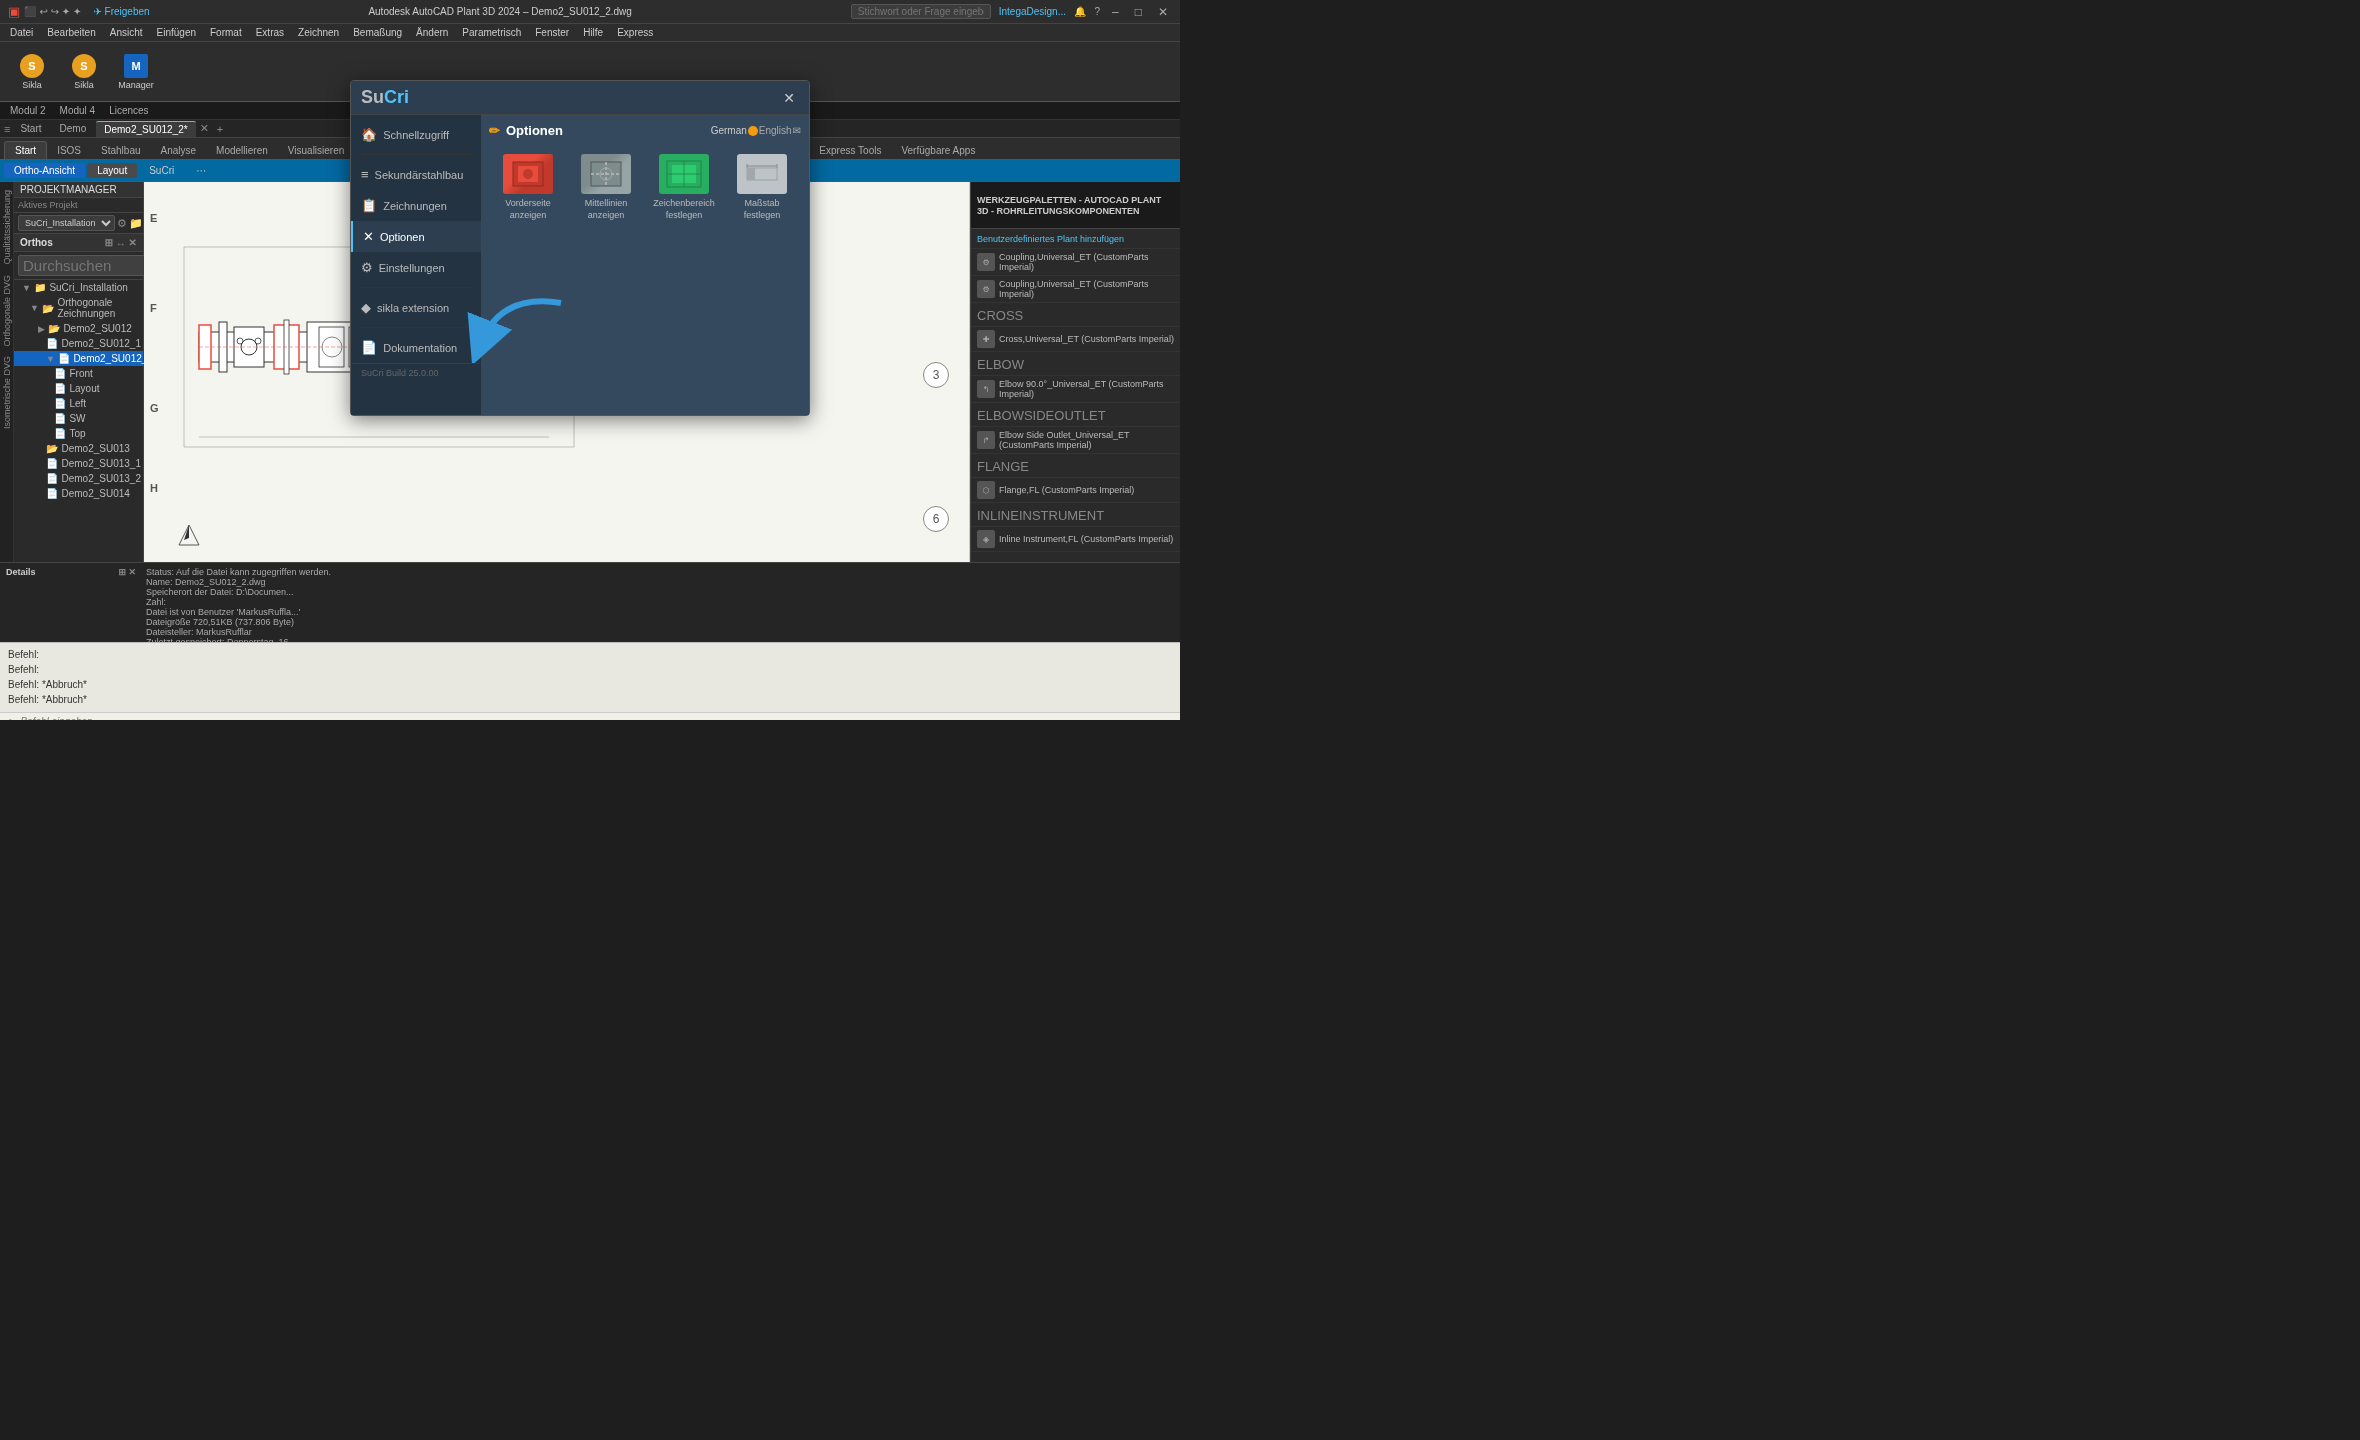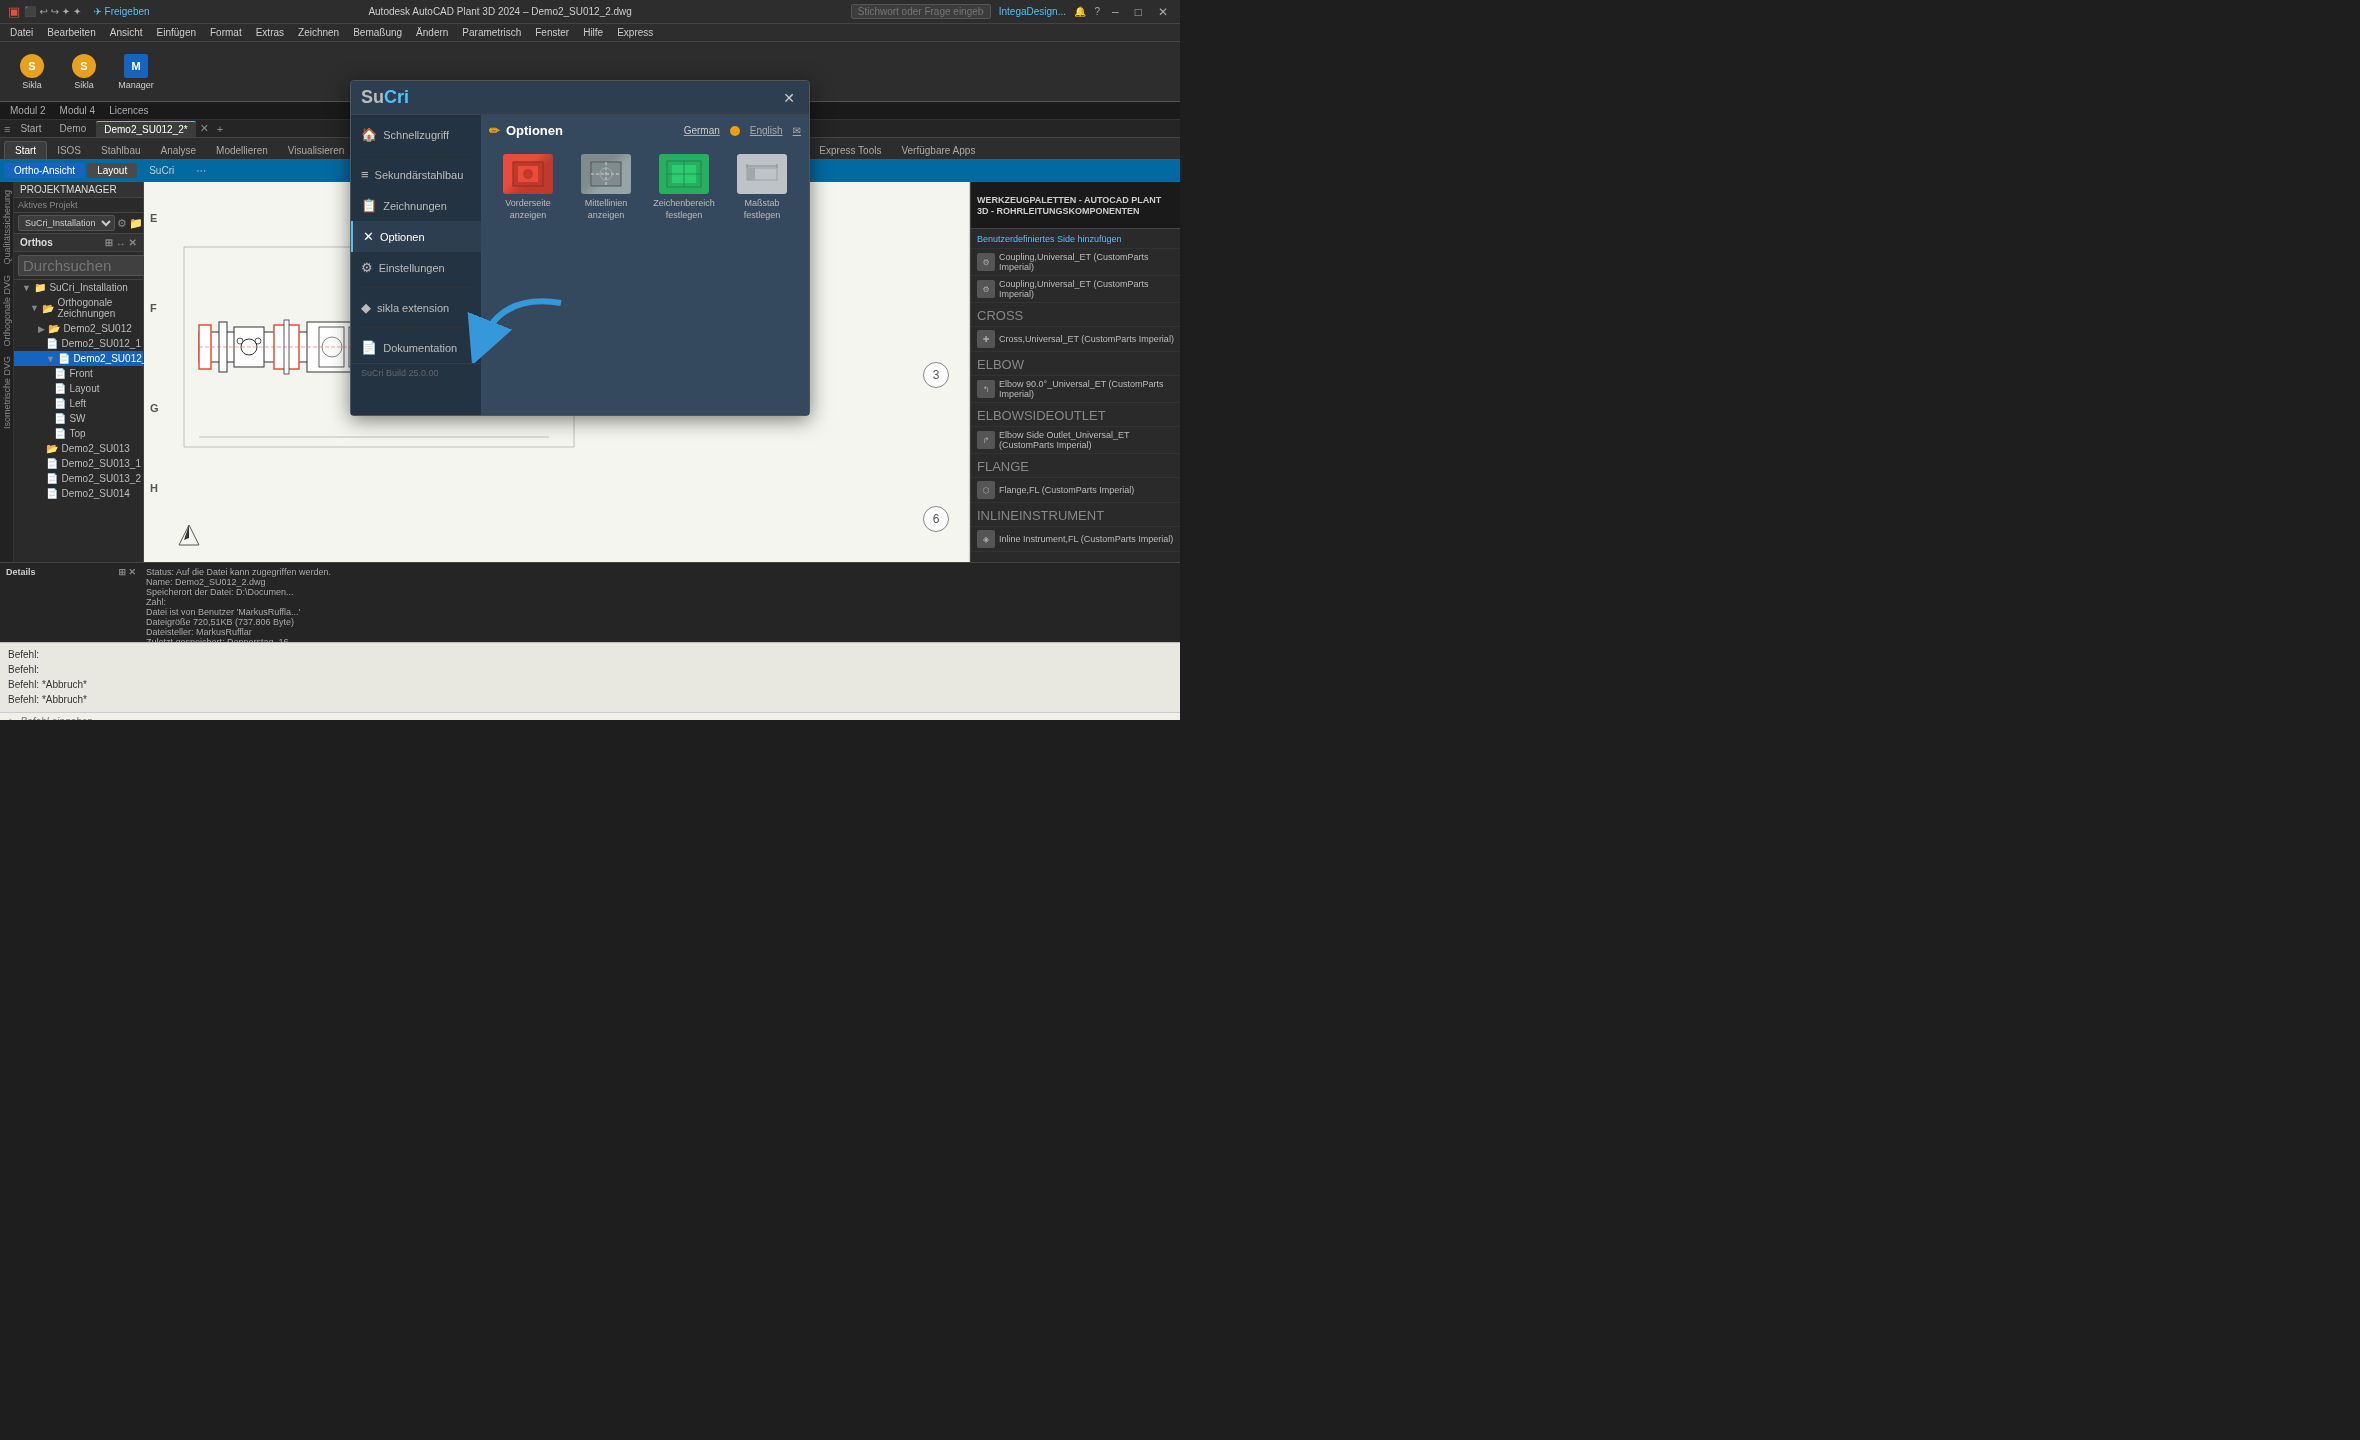--- a/index.html
+++ b/index.html
@@ -478,24 +478,23 @@
       color: #fff;
       font-size: 13px;
       font-weight: bold;
       display: flex;
       align-items: center;
       gap: 6px;
     }
     .popup-lang {
       display: flex;
       align-items: center;
-      gap: 10px;
+      gap: 1px;
       font-size: 10px;
       color: #aaa;
-      text-decoration: underline;
     }
     .lang-active { color: #ccc; }
     .lang-dot { width: 10px; height: 10px; background: #f39c12; border-radius: 50%; }
 
     .popup-grid {
       display: grid;
       grid-template-columns: repeat(4, 1fr);
       gap: 0;
       margin-top: 8px;
     }
@@ -830,21 +829,21 @@
         <polygon points="15,5 10,20 15,18" fill="#333"></polygon>
       </svg>
     </div>
   </div>
 
   <div id="right-panel">
     <div class="right-panel-header">
       <span style="font-size:9px;">WERKZEUGPALETTEN - AUTOCAD PLANT 3D - ROHRLEITUNGSKOMPONENTEN</span>
     </div>
     <div style="padding:4px 6px;border-bottom:1px solid #333;">
-      <span style="color:#4fc3f7;cursor:pointer;font-size:9px;">Benutzerdefiniertes Side hinzufügen</span>
+      <span style="color:#4fc3f7;cursor:pointer;font-size:9px;">Benutzerdefiniertes Plant hinzufügen</span>
     </div>
 
     <div class="right-item">
       <div class="right-item-icon" style="background:#555;">
         <span style="color:#aaa;font-size:8px;">⚙</span>
       </div>
       <span style="font-size:9px;">Coupling,Universal_ET (CustomParts Imperial)</span>
     </div>
     <div class="right-item">
       <div class="right-item-icon" style="background:#555;">

